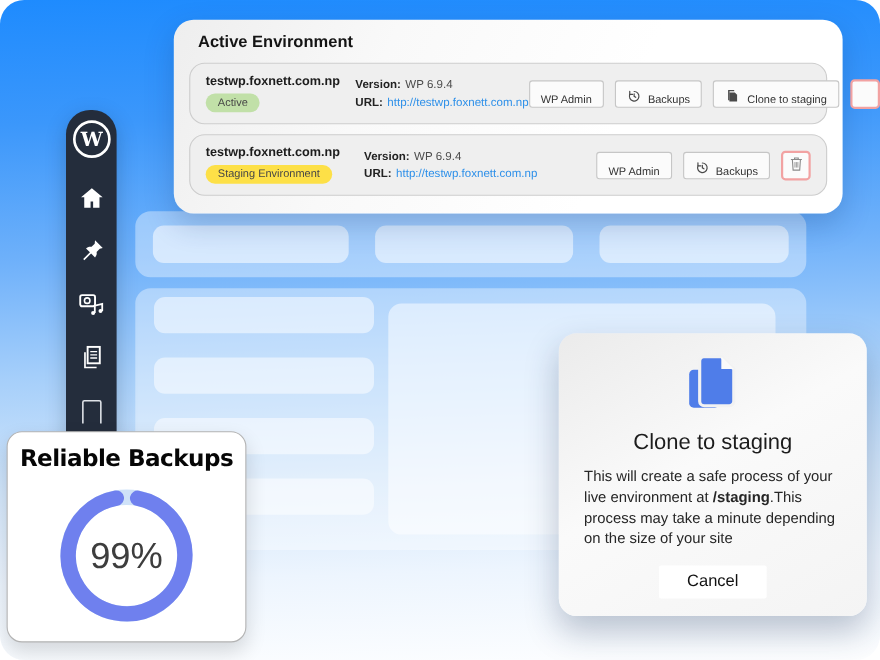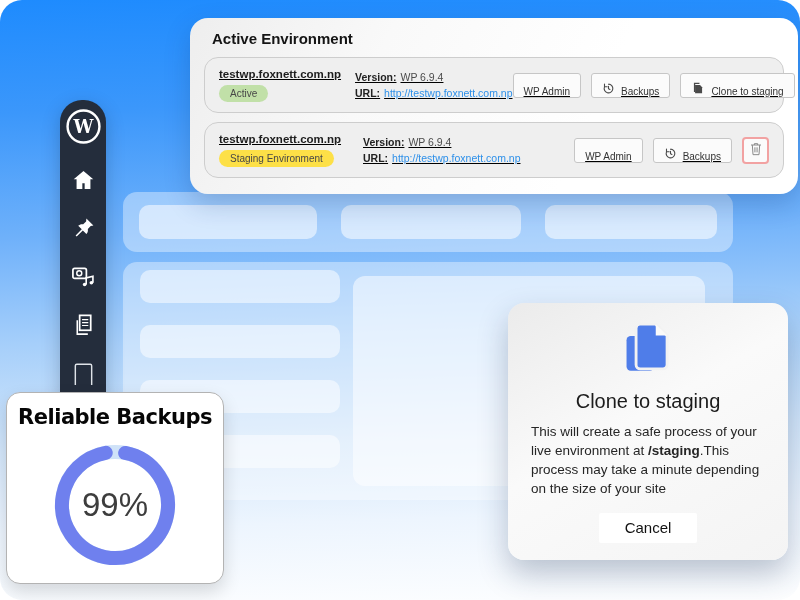--- a/index.html
+++ b/index.html
@@ -12,26 +12,26 @@
   .panel-a .ph{height:34px;border-radius:10px;background:rgba(255,255,255,0.55);}
   .panel-b{left:123px;top:262px;width:610px;height:238px;}
   .panel-b .ph{position:absolute;background:rgba(255,255,255,0.52);border-radius:10px;}
   
   .sidebar{position:absolute;left:60px;top:100px;width:46px;height:292px;background:#242D3C;
            border-radius:22px 22px 0 0;display:flex;flex-direction:column;align-items:center;
            padding-top:8px;gap:23px;overflow:hidden;z-index:2;box-shadow:0 6px 18px rgba(10,30,60,.25);}
   .side-ic{width:25px;height:25px;flex:0 0 auto;}
   .side-logo{width:37px;height:37px;flex:0 0 auto;}
   
-  .env-card{position:absolute;left:190px;top:18px;width:608px;height:176px;border-radius:18px;
+  .env-card{position:absolute;left:158px;top:18px;width:608px;height:176px;border-radius:18px;
             background:linear-gradient(115deg,#eeeeee 0%,#f9f9f9 30%,#ffffff 65%);
             box-shadow:0 10px 26px rgba(20,50,110,.22);z-index:3;box-sizing:border-box;padding:12px 14px 0;}
   .env-title{font-size:15px;font-weight:700;color:#141414;margin:0 8px 10px;}
   .env-row{display:flex;align-items:center;height:56px;border-radius:14px;background:#efefef;
-           border:1px solid #cdcdcd;padding:0 14px;box-sizing:border-box;margin-bottom:9px;text-decoration:underline;}
+           border:1px solid #cdcdcd;padding:0 14px;box-sizing:border-box;margin-bottom:9px;}
   .col-id{width:130px;}
   .domain{font-size:11.5px;font-weight:700;color:#1d1d1d;white-space:nowrap;}
   .badge{display:inline-block;margin-top:5px;font-size:10px;color:#474747;padding:3px 11px;border-radius:10px;}
   .badge-green{background:#C1E0A8;}
   .badge-purple{background:#fde047;}
   .col-meta{margin-left:14px;font-size:10.5px;color:#4c4c4c;line-height:16px;white-space:nowrap;}
   .meta-label{font-weight:700;color:#222;margin-right:4px;}
   .meta-link{color:#2E90E9;text-decoration:none;cursor:pointer;}
   .col-actions{margin-left:auto;display:flex;align-items:center;gap:10px;}
   .btn{display:flex;align-items:flex-end;gap:6px;height:25px;padding:0 10px;font-size:10px;color:#333;

